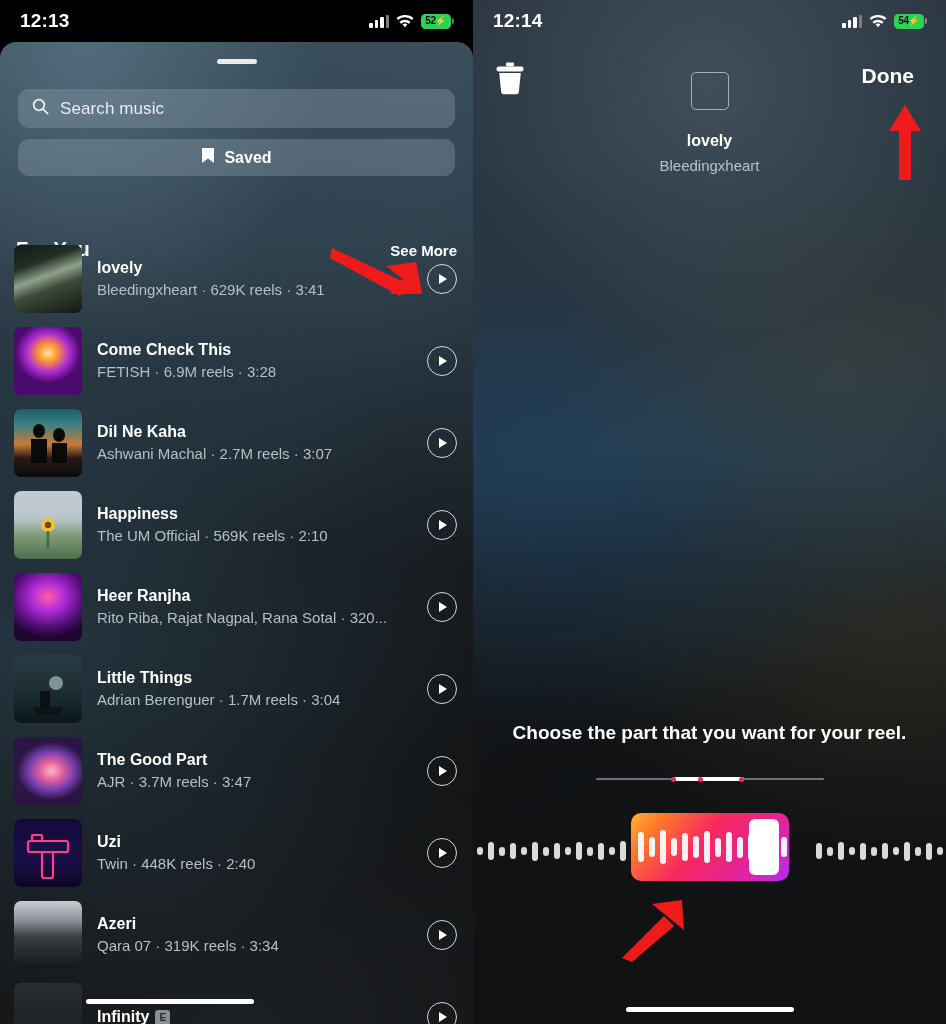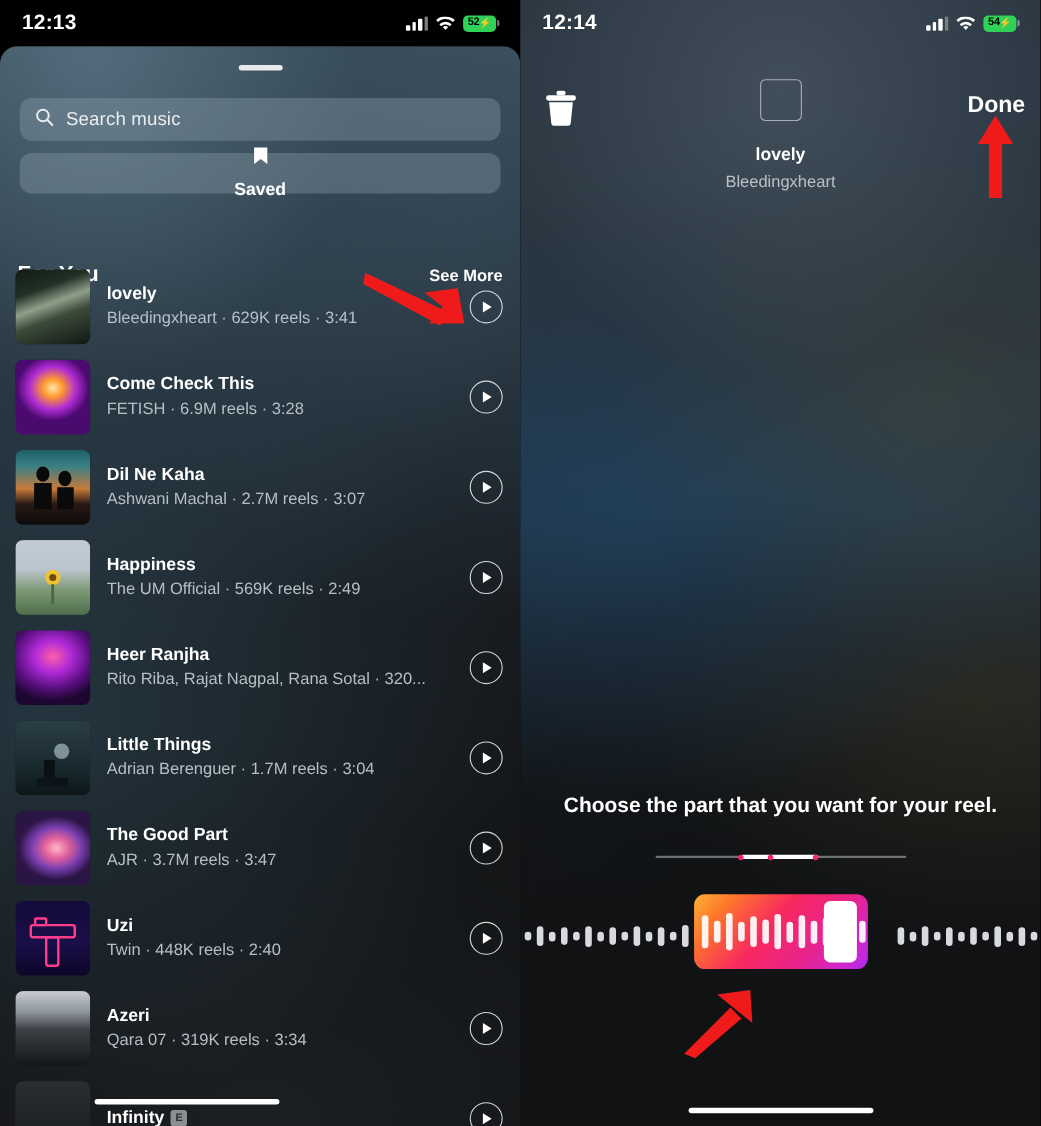--- a/index.html
+++ b/index.html
@@ -60,21 +60,21 @@
   }
   .searchbar {
     position: absolute; top: 47px; left: 18px; right: 18px; height: 39px;
     border-radius: 11px; background: rgba(140,158,172,.38);
     display: flex; align-items: center; padding: 0 14px; gap: 11px;
   }
   .searchbar .ph { color: #e9edf0; font-size: 17px; letter-spacing: .1px; }
   .savedbtn {
     position: absolute; top: 97px; left: 18px; right: 18px; height: 37px;
     border-radius: 11px; background: rgba(140,158,172,.38);
-    display: flex; align-items: center; justify-content: center; gap: 9px; flex-direction: column;
+    display: flex; align-items: center; justify-content: center; gap: 9px;
   }
   .savedbtn .lbl { color: #fff; font-size: 16px; font-weight: 700; }
 
   .section-head {
     position: absolute; top: 151px; left: 16px; right: 16px;
     display: flex; align-items: baseline; justify-content: space-between; margin-top: 45px;
   }
   .section-head .title { color: #fff; font-size: 20px; font-weight: 700; }
   .section-head .more { color: #fff; font-size: 15px; font-weight: 700; }
 
@@ -115,22 +115,22 @@
   .right-phone {
     background:
       radial-gradient(95% 42% at 50% 8%,   rgba(72,86,98,.75) 0%, rgba(38,48,58,.2) 60%, rgba(18,22,26,0) 85%),
       radial-gradient(85% 30% at 78% 36%,  rgba(96,92,58,.30) 0%, rgba(30,34,34,0) 72%),
       radial-gradient(110% 34% at 22% 46%, rgba(36,70,100,.62) 0%, rgba(18,26,34,0) 76%),
       radial-gradient(95% 30% at 88% 62%,  rgba(88,74,40,.30) 0%, rgba(22,24,24,0) 70%),
       radial-gradient(120% 45% at 40% 82%, rgba(16,18,20,.9) 0%, rgba(14,15,17,.4) 60%, rgba(14,15,17,0) 85%),
       linear-gradient(180deg, #2c3742 0%, #2b3943 16%, #26333e 30%, #1d3245 45%, #1a242c 60%, #15181b 74%, #131415 88%, #121314 100%);
   }
   .edit-header {
-    position: absolute; top: 64px; left: 0; right: 0; height: 70px;
-    display: flex; align-items: flex-start; padding: 10px 14px 0 22px;
+    position: absolute; top: 44px; left: 0; right: 0; height: 70px;
+    display: flex; align-items: flex-start; padding: 10px 32px 0 22px;
   }
   .trash-wrap { width: 64px; display:flex; align-items:center; justify-content:flex-start; padding-top: 8px; }
   .done-wrap { width: 90px; display:flex; align-items:center; justify-content:flex-end; padding-top: 10px; }
   .done { color: #fff; font-size: 21px; font-weight: 700; }
   .nowplaying {
     position: absolute; top: 72px; left: 0; right: 0;
     display: flex; flex-direction: column; align-items: center;
   }
   .np-art { width: 38px; height: 38px; border-radius: 5px; overflow:hidden; position:relative;
             border: 1px solid rgba(255,255,255,.55); }
@@ -279,21 +279,21 @@
           <div class="track">
             <div class="art">
               <div class="inner" style="background:linear-gradient(180deg,#c3ccd4 0%,#b9c4cc 40%,#7f9a77 66%,#4f6d4c 100%);"><svg viewBox="0 0 68 68" width="68" height="68">
                   <circle cx="34" cy="34" r="7" fill="#f2c230"></circle>
                   <circle cx="34" cy="34" r="3.2" fill="#6b4a14"></circle>
                   <rect x="32.6" y="40" width="2.6" height="18" fill="#4b6b3e"></rect>
                 </svg></div>
             </div>
             <div class="t-meta">
               <div class="t-title">Happiness</div>
-              <div class="t-sub">The UM Official · 569K reels · 2:49</div>
+              <div class="t-sub">The UM Official · 569K reels · 2:10</div>
             </div>
             <div class="playbtn">
               <div class="tri"></div>
             </div>
           </div>
           <div class="track">
             <div class="art">
               <div class="inner" style="background:radial-gradient(70% 60% at 50% 35%,#ff5ea8 0%,#b02ad8 35%,#5a1080 70%,#1d0630 100%);"></div>
             </div>
             <div class="t-meta">

